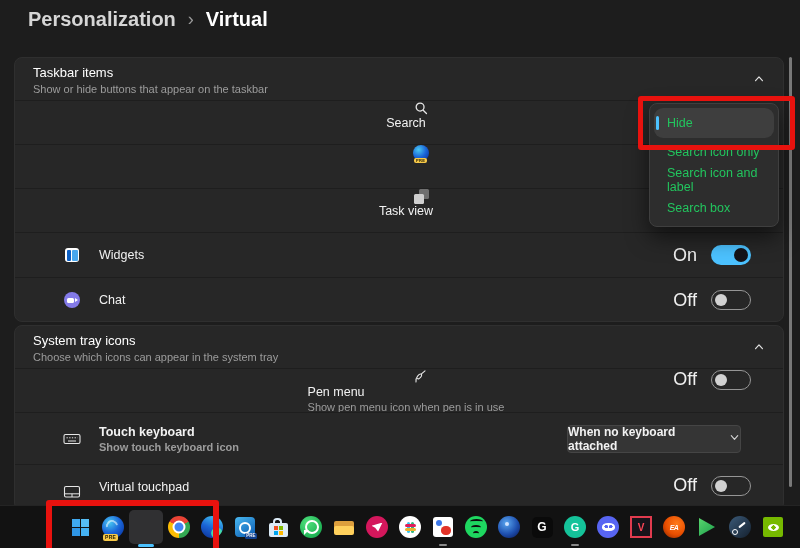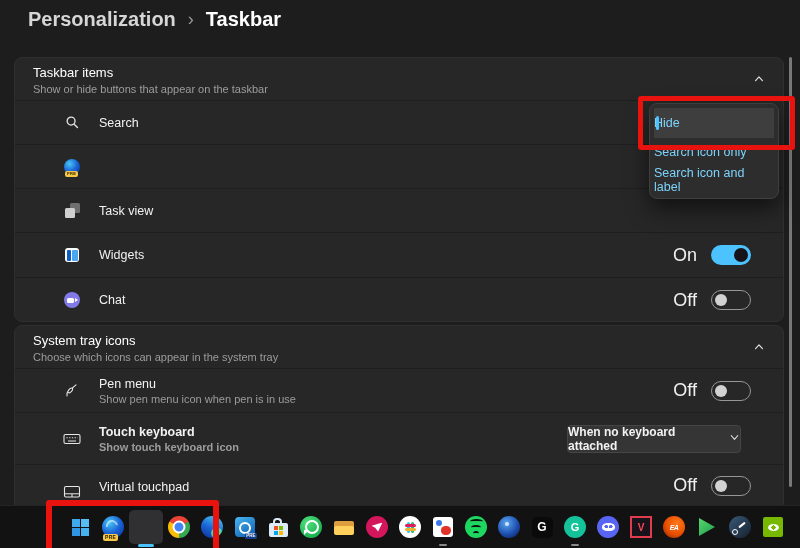--- a/index.html
+++ b/index.html
@@ -12,41 +12,41 @@
   .crumb-cur{color:#fff;}
   
   .card{position:absolute;left:14px;width:770px;background:#272727;border:1px solid #2f2f2f;border-radius:8px;overflow:hidden;box-sizing:border-box;}
   .card1{top:57px;height:265px;}
   .card2{top:325px;height:186px;}
   .card-head{height:42px;padding:7px 18px 0 18px;position:relative;box-sizing:border-box;}
   .card-title{font-size:13px;color:#fff;}
   .card-sub{font-size:11px;color:#9c9c9c;margin-top:3px;}
   .collapse{position:absolute;right:14px;top:12px;width:20px;height:20px;display:flex;align-items:center;justify-content:center;border-radius:4px;cursor:pointer;}
   .row{border-top:1px solid #1e1e1e;display:flex;align-items:center;position:relative;box-sizing:border-box;}
-  .r44{height:44px;} .r45{height:45px;} .r52{height:52px;font-weight:bold;} .r55{height:55px;}
+  .r44{height:44px;flex-direction:column;} .r45{height:45px;} .r52{height:52px;font-weight:bold;} .r55{height:55px;}
   .ric{width:26px;margin-left:44px;display:flex;align-items:center;justify-content:center;flex:0 0 auto;}
   .rlabel{font-size:12.5px;color:#f2f2f2;margin-left:14px;}
   .rtext{margin-left:14px;display:flex;flex-direction:column;gap:2px;}
   .rtext .rlabel{margin-left:0;}
   .rsub{font-size:11px;color:#9c9c9c;}
   .ctl{position:absolute;right:32px;display:flex;align-items:center;gap:14px;}
   .state-label{font-size:18px;color:#f0f0f0;}
   
   .toggle{width:40px;height:20px;border-radius:10px;position:relative;box-sizing:border-box;cursor:pointer;}
   .toggle.on{background:#4cc2ff;}
   .toggle.on .knob{position:absolute;right:3px;top:3px;width:14px;height:14px;border-radius:50%;background:#14141a;}
   .toggle.off{border:1px solid #969696;background:transparent;}
   .toggle.off .knob{position:absolute;left:3px;top:3px;width:12px;height:12px;border-radius:50%;background:#d2d2d2;}
   
   .select-btn{position:absolute;right:42px;height:26px;width:172px;background:#353535;border:1px solid #454545;border-radius:4px;
     display:flex;align-items:center;justify-content:center;gap:9px;font-size:12px;color:#f2f2f2;cursor:pointer;}
   
   .flyout{position:absolute;left:649px;top:103px;width:130px;background:#2d2d2d;border:1px solid #3f3f3f;border-radius:8px;
     box-shadow:0 10px 22px rgba(0,0,0,.55);padding:4px;z-index:50;box-sizing:border-box;}
-  .fly-item{height:28px;display:flex;align-items:center;font-size:12.5px;color:#7dd3fc;border-radius:1px;position:relative;cursor:pointer;}
+  .fly-item{height:28px;display:flex;align-items:center;padding-left:13px;font-size:12.5px;color:#22c55e;border-radius:9px;position:relative;cursor:pointer;}
   .fly-item.selected{background:#3e3e3e;height:30px;}
   .fly-item.selected::before{content:'';position:absolute;left:2px;top:8px;width:3px;height:14px;border-radius:2px;background:#4cc2ff;}
   
   .scroll-thumb{position:absolute;left:789px;top:57px;width:3px;height:430px;background:#8a8a8a;border-radius:2px;opacity:.85;}
   
   .anno{position:absolute;border:5px solid #e8120e;border-radius:3px;z-index:100;pointer-events:none;}
   .anno1{left:638px;top:96px;width:147px;height:44px;}
   .anno2{left:46px;top:500px;width:161px;height:60px;border-width:6px;}
   
   .tbar{position:absolute;left:0;top:505px;width:800px;height:43px;background:#121212;border-top:1px solid #242424;
@@ -118,21 +118,21 @@
   .copilot-sm .pre-badge{font-size:4px;line-height:5.5px;left:1px;bottom:-2px;}
 </style>
 </head>
 <body>
 
 <div class="screen">
 
   <div class="crumbs">
     <span class="crumb-root">Personalization</span>
     <span class="crumb-sep">›</span>
-    <span class="crumb-cur">Taskbar</span>
+    <span class="crumb-cur">Virtual</span>
   </div>
 
   <div class="card card1">
     <div class="card-head">
       <div class="card-title">Taskbar items</div>
       <div class="card-sub">Show or hide buttons that appear on the taskbar</div>
       <div class="collapse">
         <span>
           <svg width="12" height="12" viewBox="0 0 14 14">
               <polyline points="3,9 7,4.5 11,9" fill="none" stroke="#e0e0e0" stroke-width="1.4" stroke-linecap="round" stroke-linejoin="round"></polyline>
@@ -258,20 +258,21 @@
             <span class="knob"></span>
           </span>
       </span>
     </div>
   </div>
 
   <div class="flyout">
     <div class="fly-item selected">Hide</div>
     <div class="fly-item">Search icon only</div>
     <div class="fly-item">Search icon and label</div>
+    <div class="fly-item">Search box</div>
   </div>
 
   <div class="scroll-thumb"></div>
 
   <div class="tbar">
     <div class="app">
         <span class="i-start"></span>
       </div>
     <div class="app">
       <span class="orb"></span>

